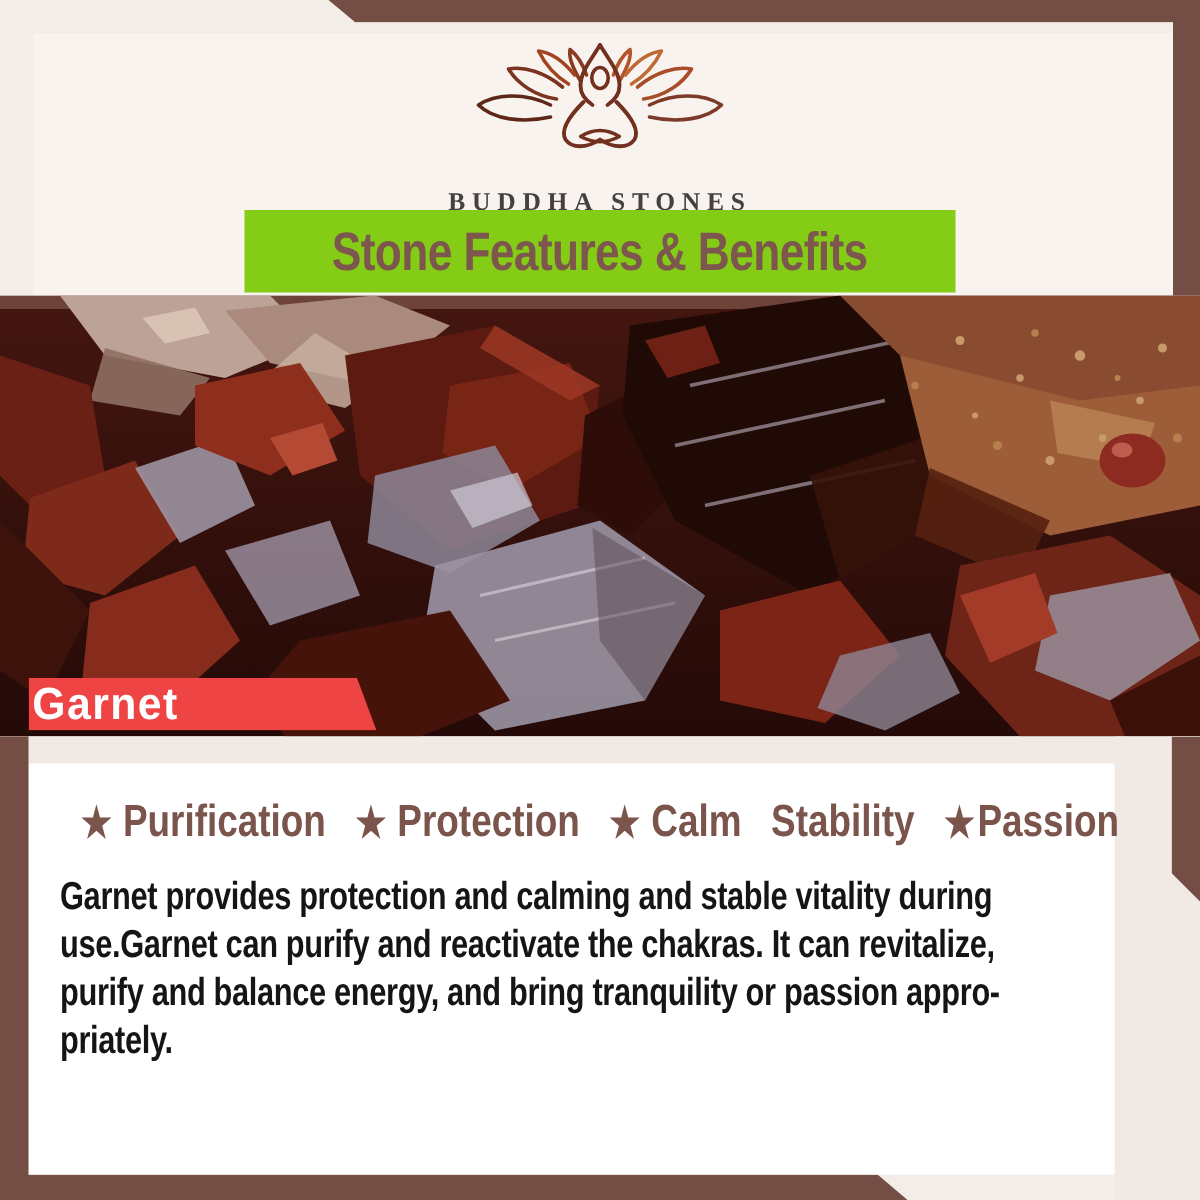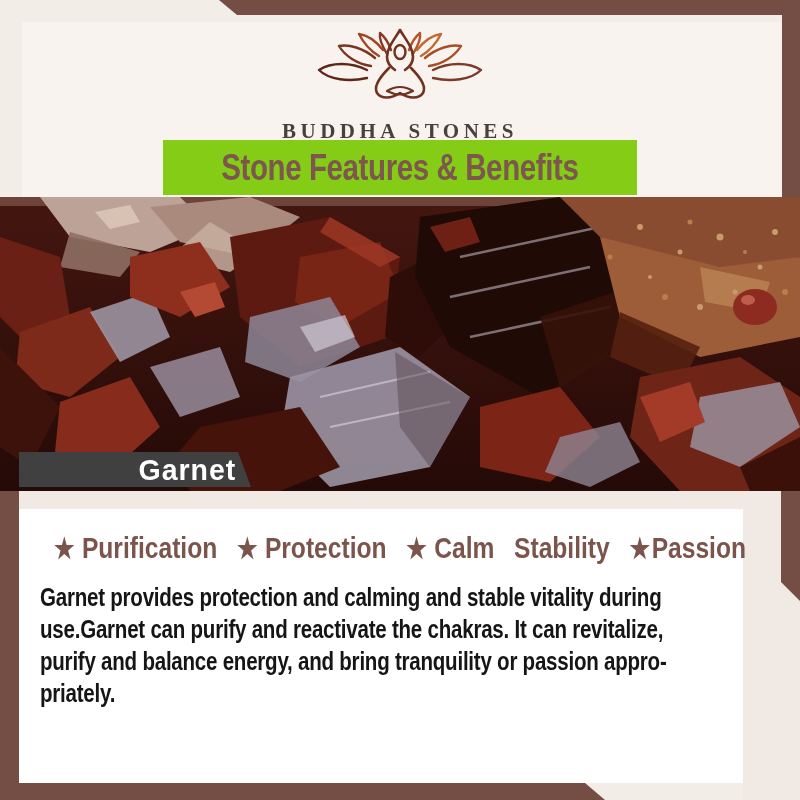--- a/index.html
+++ b/index.html
@@ -19,37 +19,37 @@
   }
   .left-strip{position:absolute;left:0;top:491px;width:19px;height:309px;background:#744d45;}
   .bottom-band{
     position:absolute;left:0;top:783px;width:800px;height:17px;background:#744d45;
     clip-path:polygon(0 0,585px 0,605px 17px,0 17px);
   }
   
   .top-panel{position:absolute;left:22px;top:22px;width:760px;height:175px;background:#f8f3ef;}
   .logo-wrap{position:absolute;left:0;top:24px;width:800px;text-align:center;}
   .brand-name{
-    margin-top:5px;font-family:"Liberation Serif",serif;font-weight:600;
-    font-size:21px;letter-spacing:4.5px;color:#46413e;
+    margin-top:10px;font-family:"Liberation Serif",serif;font-weight:600;
+    font-size:17px;letter-spacing:4.5px;color:#46413e;
   }
   .title-band{
     position:absolute;left:163px;top:140px;width:474px;height:55px;background:#84cc16;
     display:flex;align-items:center;justify-content:center;
   }
   .title-band .title{
     font-weight:700;font-size:36px;color:#7d564e;white-space:nowrap;
     transform:scaleX(.82);letter-spacing:-0.5px;
   }
   
   .photo{position:absolute;left:0;top:197px;width:800px;height:294px;}
   .garnet-band{
-    position:absolute;left:19px;top:452px;width:232px;height:35px;background:#404040;
+    position:absolute;left:19px;top:452px;width:232px;height:35px;background:#ef4444;
     clip-path:polygon(0 0,219px 0,232px 35px,0 35px);
-    display:flex;align-items:center;justify-content:flex-end;
+    display:flex;align-items:center;justify-content:flex-start;
   }
   .garnet-band .garnet-label{
     font-weight:700;font-size:30px;color:#ffffff;letter-spacing:1px;
     transform:scaleX(.95);margin-right:12px;
   }
   
   .beige-strip{position:absolute;left:19px;top:491px;width:781px;height:18px;background:#f1e9e3;}
   .beige-col{position:absolute;left:743px;top:491px;width:57px;height:309px;background:#f1e9e3;}
   .white-panel{position:absolute;left:19px;top:509px;width:724px;height:274px;background:#ffffff;}
   .features-row{

